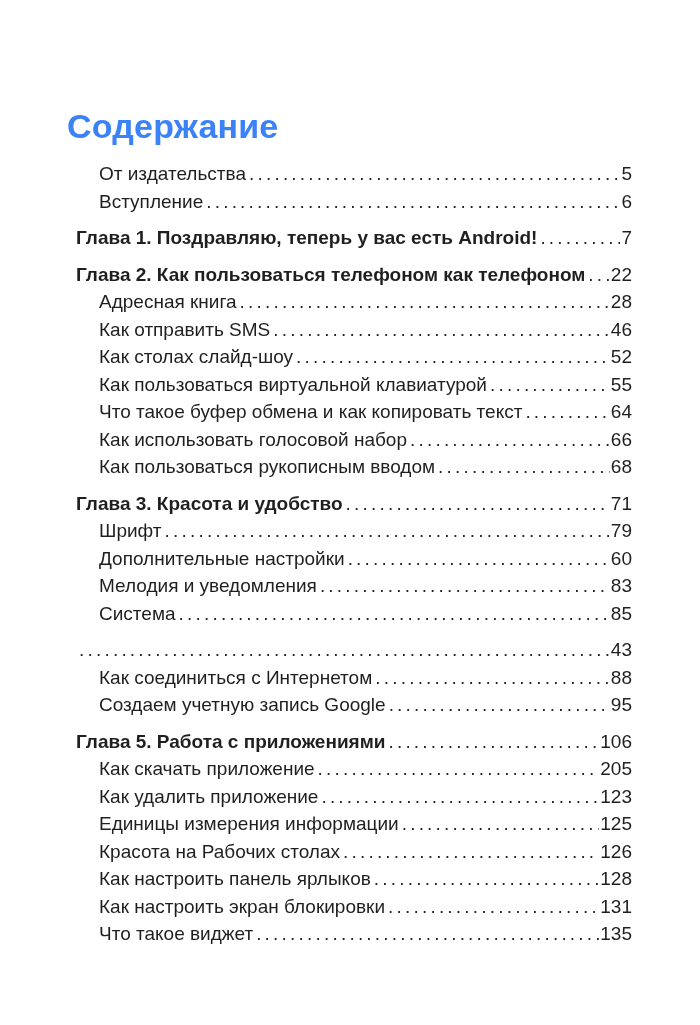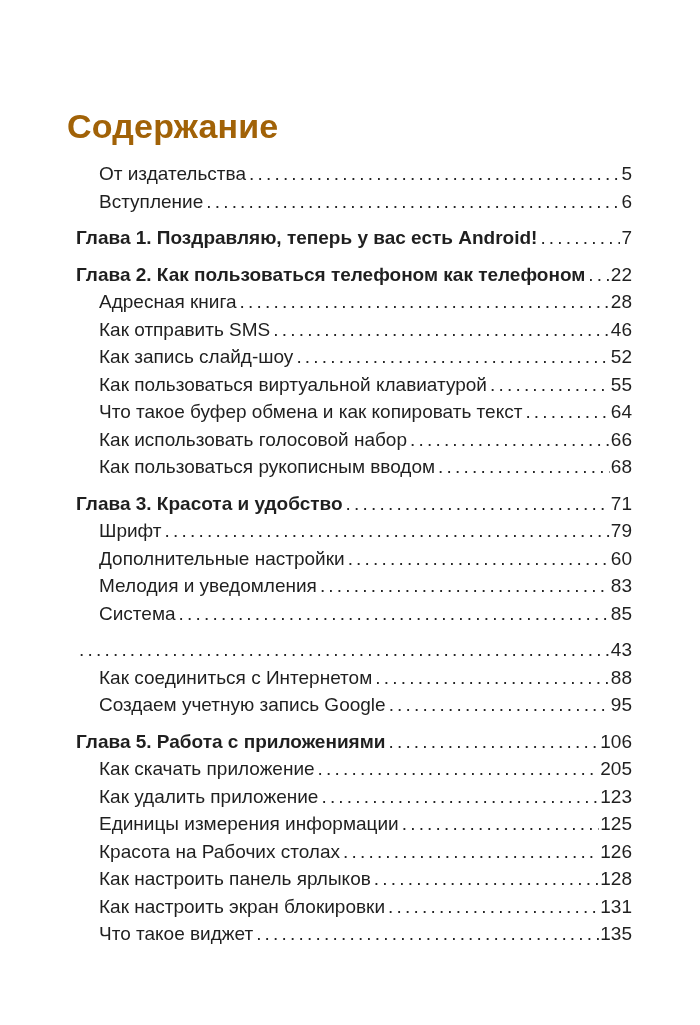--- a/index.html
+++ b/index.html
@@ -19,21 +19,21 @@
     width: 700px;
     height: 1025px;
     padding: 106px 68px 0 76px;
   }
   .title {
     font-size: 34px;
     font-weight: bold;
     line-height: 41px;
     letter-spacing: 0.2px;
     margin: 0 0 13px -9px;
-    color: #a16207;
+    color: #3b82f6;
   }
   .toc-section {
     margin-top: 9px;
   }
   .toc-section:first-child {
     margin-top: 0;
   }
   .toc-row {
     display: flex;
     align-items: flex-end;
@@ -101,21 +101,21 @@
     <span class="toc-label">Адресная книга</span>
     <span class="toc-dots"></span>
     <span class="toc-page">28</span>
   </div>
         <div class="toc-row sub">
     <span class="toc-label">Как отправить SMS</span>
     <span class="toc-dots"></span>
     <span class="toc-page">46</span>
   </div>
         <div class="toc-row sub">
-    <span class="toc-label">Как запись слайд-шоу</span>
+    <span class="toc-label">Как столах слайд-шоу</span>
     <span class="toc-dots"></span>
     <span class="toc-page">52</span>
   </div>
         <div class="toc-row sub">
     <span class="toc-label">Как пользоваться виртуальной клавиатурой</span>
     <span class="toc-dots"></span>
     <span class="toc-page">55</span>
   </div>
         <div class="toc-row sub">
     <span class="toc-label">Что такое буфер обмена и как копировать текст</span>

